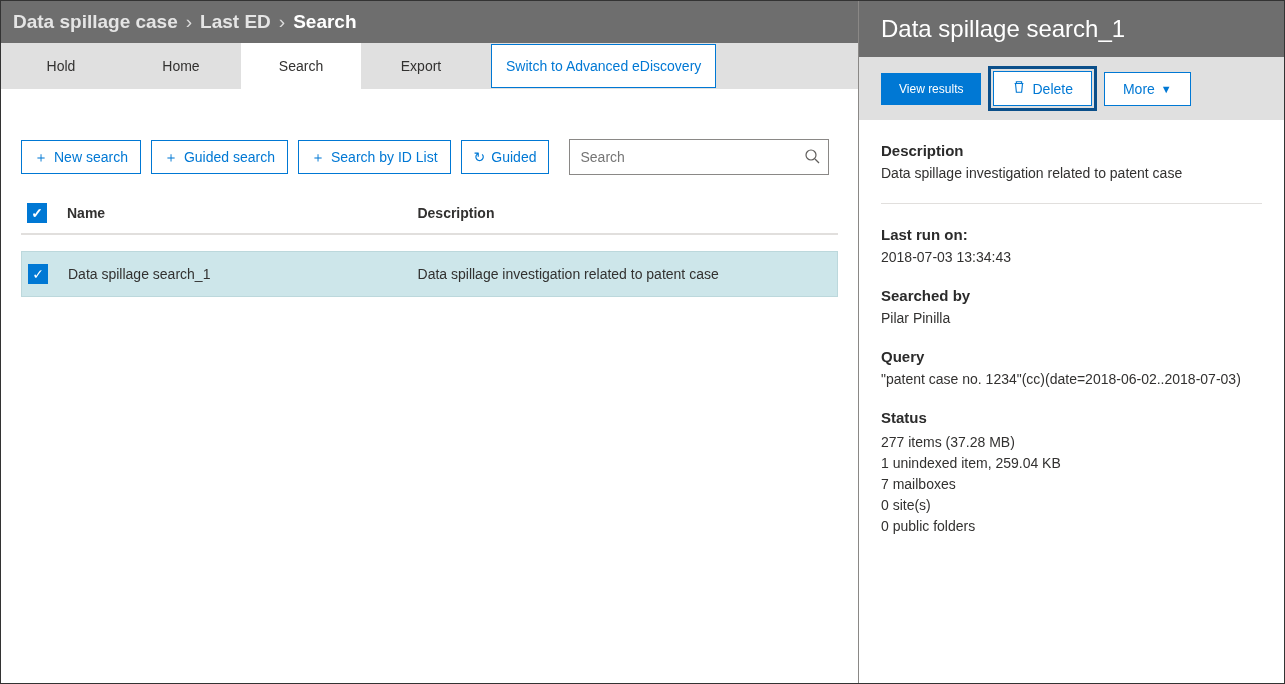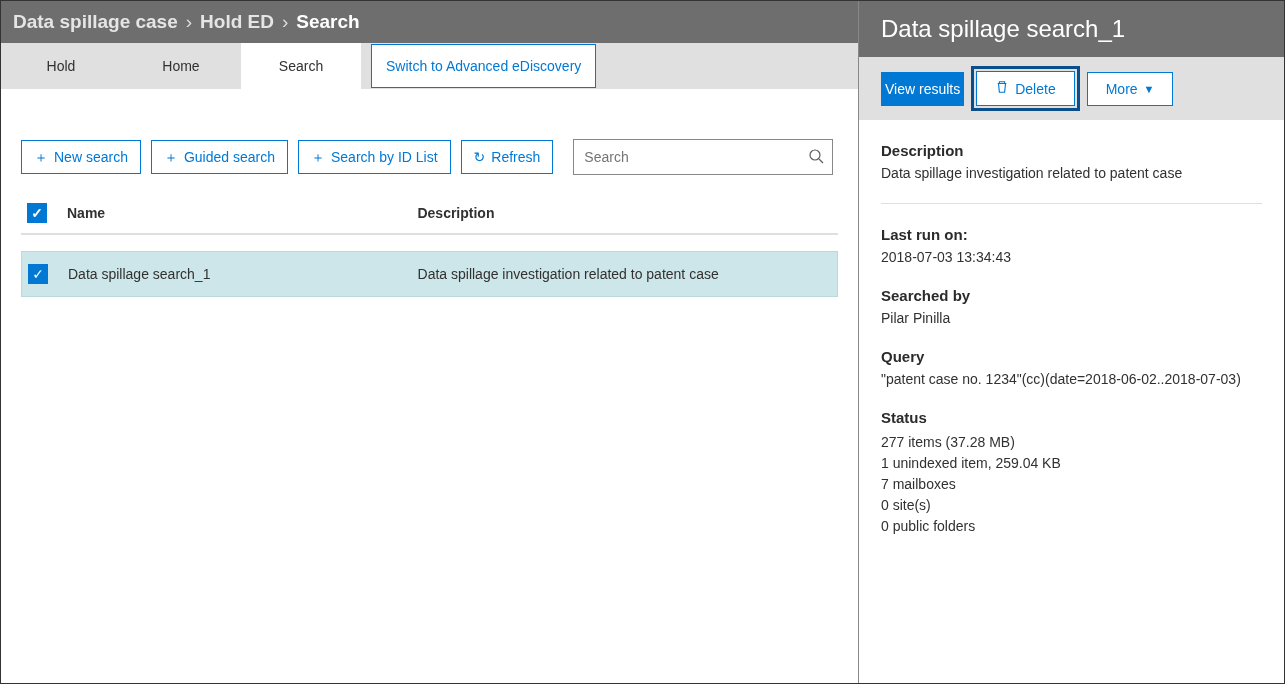--- a/index.html
+++ b/index.html
@@ -140,22 +140,22 @@
       background: #e0e0e0;
       padding: 14px 22px;
       display: flex;
       gap: 12px;
       align-items: center;
     }
     .btn-primary {
       background: #0078d4;
       color: #fff;
       border: none;
-      padding: 9px 4px;
-      font-size: 14px;
+      padding: 9px 18px;
+      font-size: 12px;
       cursor: pointer;
     }
     .btn-outline {
       background: #fff;
       color: #0078d4;
       border: 1px solid #0078d4;
       padding: 8px 18px;
       font-size: 14px;
       cursor: pointer;
       display: inline-flex;
@@ -192,50 +192,51 @@
   </style>
 </head>
 <body>
 
 <div class="layout">
 
   <div class="main-col">
     <div class="breadcrumb-bar">
       <span class="crumb dim">Data spillage case</span>
       <span class="chev">›</span>
-      <span class="crumb dim">Hold ED</span>
+      <span class="crumb dim">Last ED</span>
       <span class="chev">›</span>
       <span class="crumb last">Search</span>
     </div>
 
     <div class="tabs-row">
       <div class="tab">Hold</div>
       <div class="tab">Home</div>
       <div class="tab active">Search</div>
+      <div class="tab">Export</div>
       <div class="adv-link-wrap">
         <button class="adv-link">Switch to Advanced eDiscovery</button>
       </div>
     </div>
 
     <div class="toolbar">
       <button class="tool-btn">
         <span class="picon">＋</span>
         <span>New search</span>
       </button>
       <button class="tool-btn">
         <span class="picon">＋</span>
         <span>Guided search</span>
       </button>
       <button class="tool-btn">
         <span class="picon">＋</span>
         <span>Search by ID List</span>
       </button>
       <button class="tool-btn">
         <span class="picon">↻</span>
-        <span>Refresh</span>
+        <span>Guided</span>
       </button>
       <div class="search-box">
         <input type="text" placeholder="Search" style="">
         <span class="sicon">
           <svg width="16" height="16" viewBox="0 0 16 16" fill="none" stroke="currentColor" stroke-width="1.2">
               <circle cx="7" cy="7" r="5"></circle>
               <line x1="11" y1="11" x2="15" y2="15"></line>
             </svg>
         </span>
       </div>

